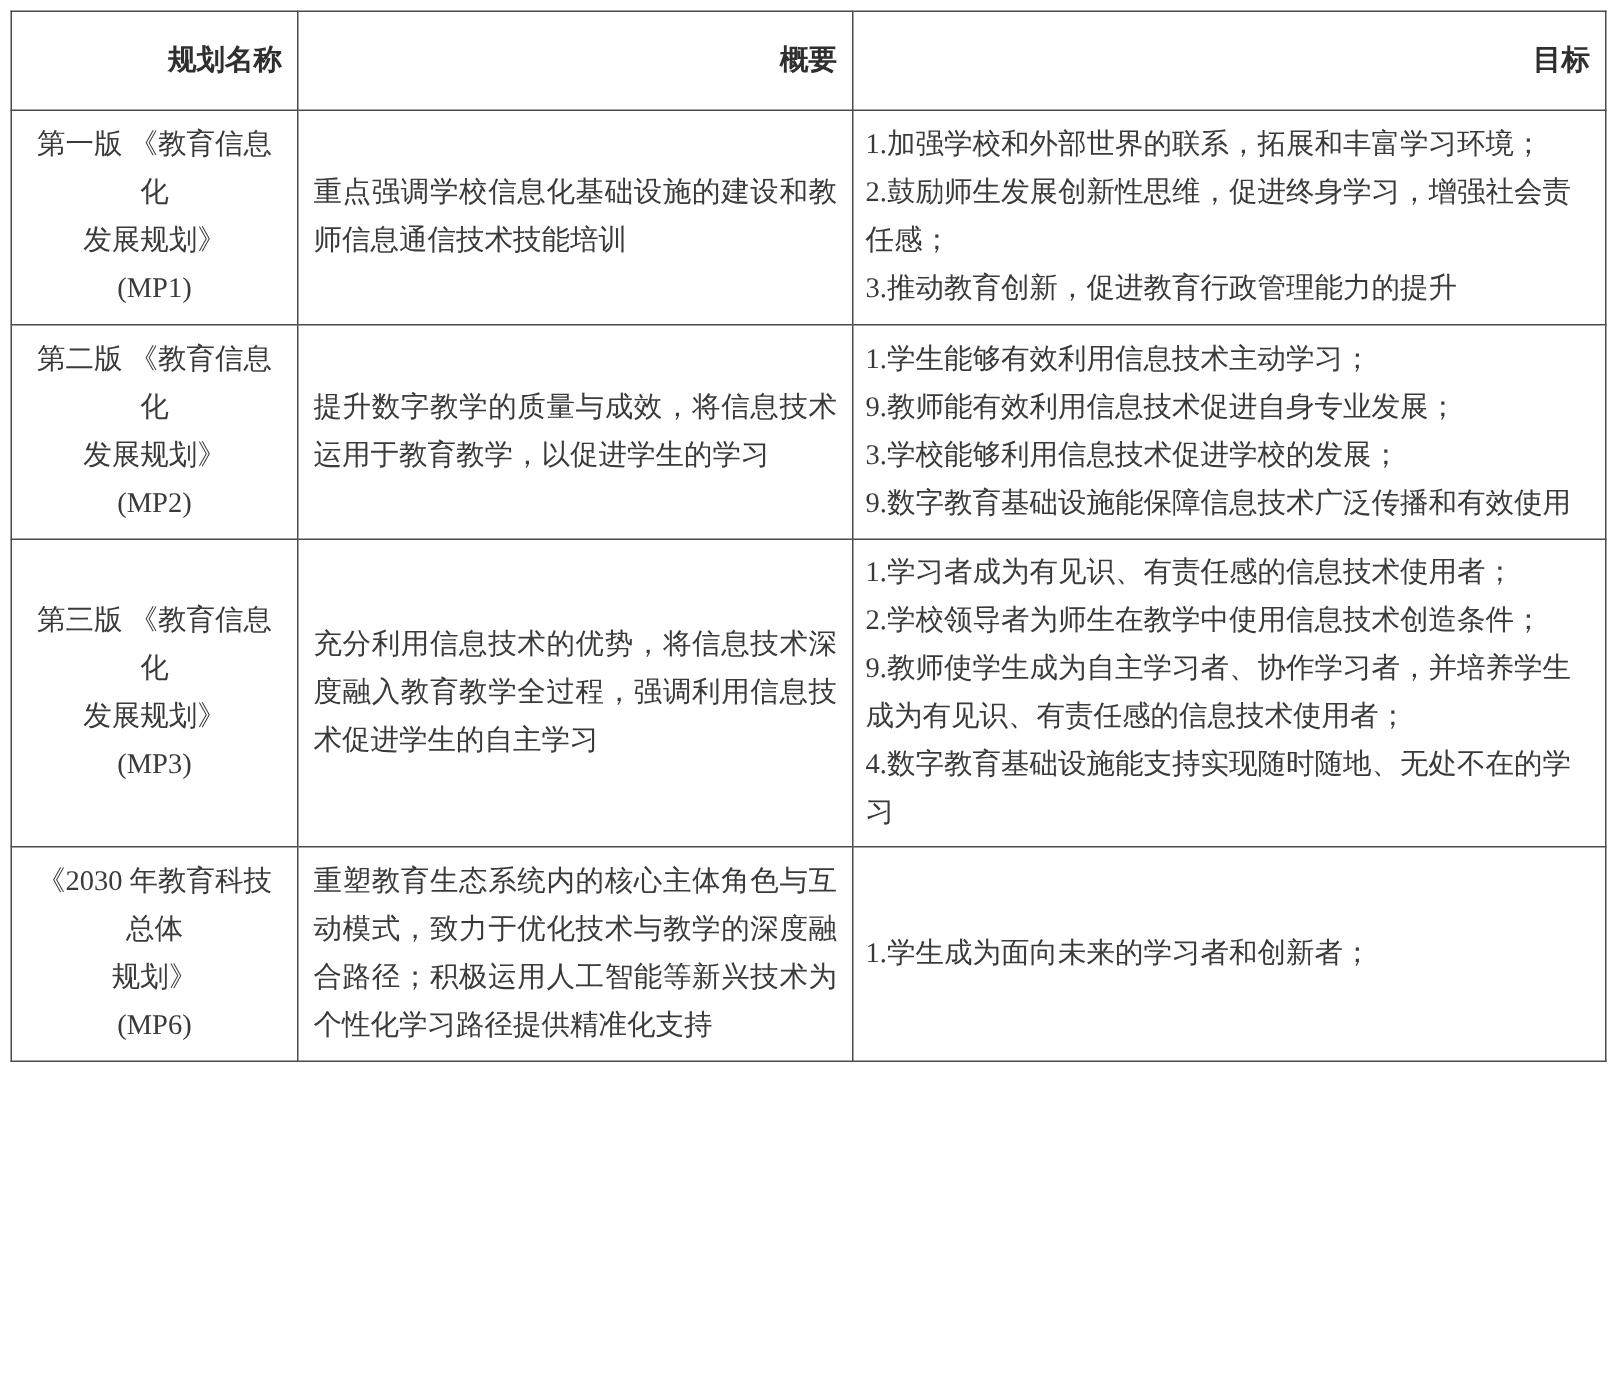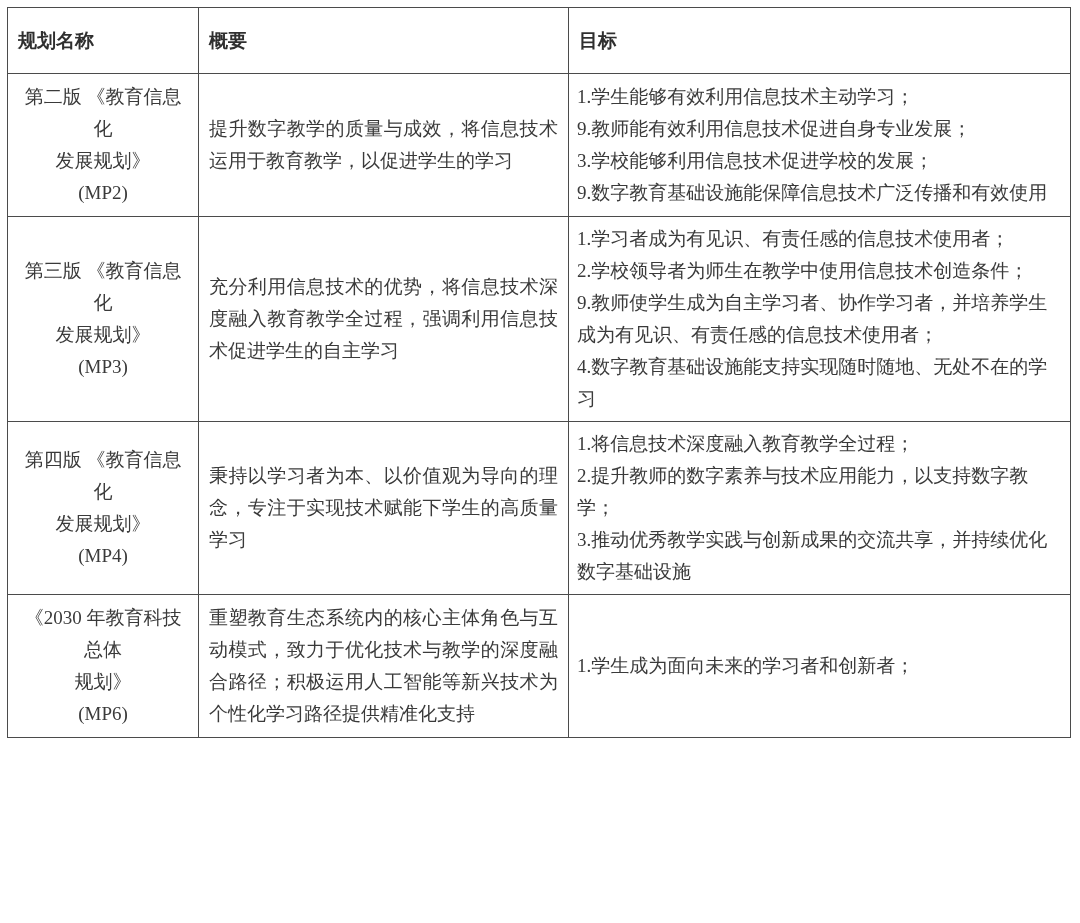--- a/index.html
+++ b/index.html
@@ -27,21 +27,21 @@
     border: 1.5px solid #4b4b4b;
     vertical-align: middle;
     font-size: 19px;
     line-height: 32px;
     padding: 7px 10px;
     box-sizing: border-box;
     word-break: break-all;
   }
   .plan-table th {
     font-weight: bold;
-    text-align: left;
+    text-align: right;
     height: 66px;
     color: #2f2f2f;
   }
   col.c-name    { width: 191px; }
   col.c-summary { width: 370px; }
   col.c-goals   { width: 502px; }
   td.name-cell {
     text-align: center;
     white-space: pre-line;
   }
@@ -69,20 +69,31 @@
     </colgroup>
     <thead>
       <tr>
         <th>规划名称</th>
         <th>概要</th>
         <th>目标</th>
       </tr>
     </thead>
     <tbody>
       <tr>
+        <td class="name-cell">第一版 《教育信息化
+发展规划》
+(MP1)</td>
+        <td class="summary-cell">重点强调学校信息化基础设施的建设和教师信息通信技术技能培训</td>
+        <td class="goals-cell">
+          <div class="goal-line">1.加强学校和外部世界的联系，拓展和丰富学习环境；</div>
+          <div class="goal-line">2.鼓励师生发展创新性思维，促进终身学习，增强社会责任感；</div>
+          <div class="goal-line">3.推动教育创新，促进教育行政管理能力的提升</div>
+        </td>
+      </tr>
+      <tr>
         <td class="name-cell">第二版 《教育信息化
 发展规划》
 (MP2)</td>
         <td class="summary-cell">提升数字教学的质量与成效，将信息技术运用于教育教学，以促进学生的学习</td>
         <td class="goals-cell">
           <div class="goal-line">1.学生能够有效利用信息技术主动学习；</div>
           <div class="goal-line">9.教师能有效利用信息技术促进自身专业发展；</div>
           <div class="goal-line">3.学校能够利用信息技术促进学校的发展；</div>
           <div class="goal-line">9.数字教育基础设施能保障信息技术广泛传播和有效使用</div>
         </td>
@@ -93,31 +104,20 @@
 (MP3)</td>
         <td class="summary-cell">充分利用信息技术的优势，将信息技术深度融入教育教学全过程，强调利用信息技术促进学生的自主学习</td>
         <td class="goals-cell">
           <div class="goal-line">1.学习者成为有见识、有责任感的信息技术使用者；</div>
           <div class="goal-line">2.学校领导者为师生在教学中使用信息技术创造条件；</div>
           <div class="goal-line">9.教师使学生成为自主学习者、协作学习者，并培养学生成为有见识、有责任感的信息技术使用者；</div>
           <div class="goal-line">4.数字教育基础设施能支持实现随时随地、无处不在的学习</div>
         </td>
       </tr>
       <tr>
-        <td class="name-cell">第四版 《教育信息化
-发展规划》
-(MP4)</td>
-        <td class="summary-cell">秉持以学习者为本、以价值观为导向的理念，专注于实现技术赋能下学生的高质量学习</td>
-        <td class="goals-cell">
-          <div class="goal-line">1.将信息技术深度融入教育教学全过程；</div>
-          <div class="goal-line">2.提升教师的数字素养与技术应用能力，以支持数字教学；</div>
-          <div class="goal-line">3.推动优秀教学实践与创新成果的交流共享，并持续优化数字基础设施</div>
-        </td>
-      </tr>
-      <tr>
         <td class="name-cell">《2030 年教育科技总体
 规划》
 (MP6)</td>
         <td class="summary-cell">重塑教育生态系统内的核心主体角色与互动模式，致力于优化技术与教学的深度融合路径；积极运用人工智能等新兴技术为个性化学习路径提供精准化支持</td>
         <td class="goals-cell">
           <div class="goal-line">1.学生成为面向未来的学习者和创新者；</div>
 
         </td>
       </tr>
     </tbody>

